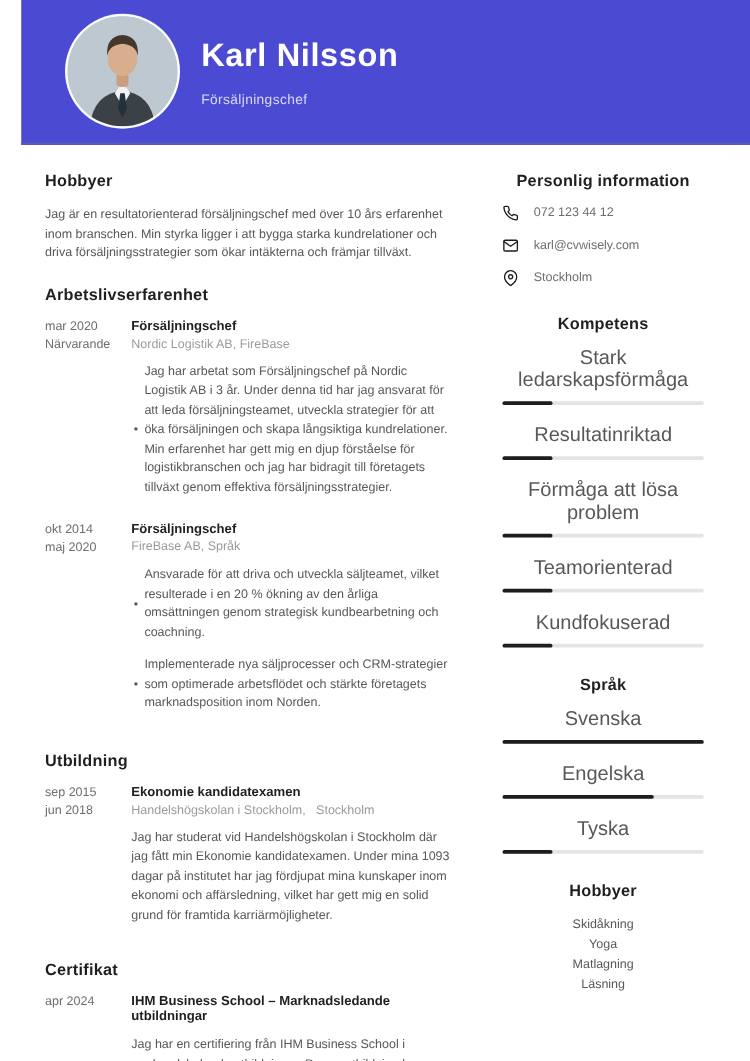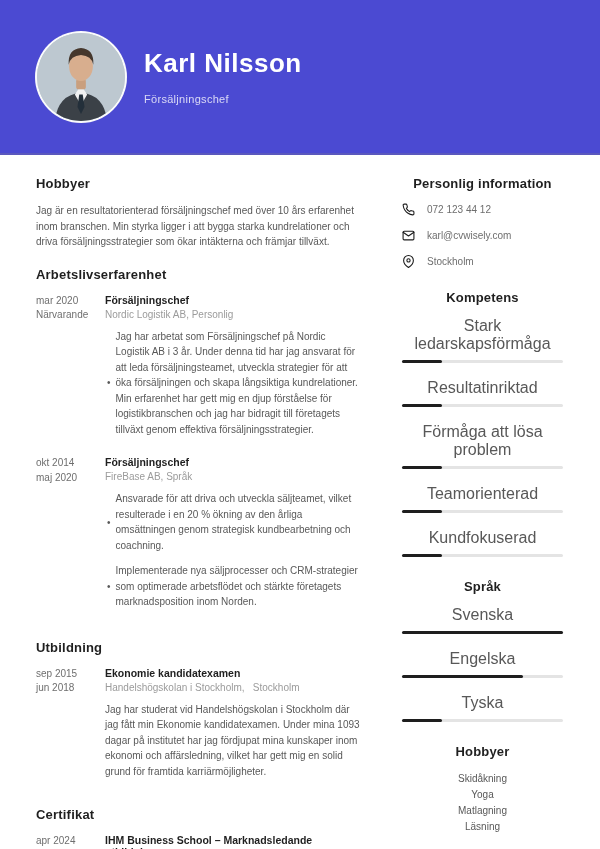--- a/index.html
+++ b/index.html
@@ -2,22 +2,22 @@
 <html><head>
 <meta charset="utf-8">
 <style>
   * { margin:0; padding:0; box-sizing:border-box; }
   html,body { background:#ffffff; }
   body { font-family:"Liberation Sans", sans-serif; color:#4c4c4c; }
   .page { width:600px; height:849px; background:#ffffff; overflow:hidden; position:relative; }
 
   
   .cv-header {
-    height:155px; background:#4B4AD2; border-bottom:2px solid #5a58bd;
-    display:flex; align-items:center; padding-left:35px;
+    height:116px; background:#4B4AD2; border-bottom:2px solid #5a58bd;
+    display:flex; align-items:center; padding-left:35px;margin-left:17px;
   }
   .photo-wrap {
     width:92px; height:92px; border-radius:50%; border:2px solid rgba(255,255,255,0.92);
     overflow:hidden; flex:0 0 auto; background:#bdc8d0;
   }
   .photo-wrap svg { display:block; width:100%; height:100%; }
   .header-text { margin-left:17px; }
   .name { color:#ffffff; font-size:26px; font-weight:bold; letter-spacing:0.5px; }
   .job-title { color:rgba(255,255,255,0.78); font-size:11px; margin-top:14px; letter-spacing:0.3px; }
 
@@ -94,21 +94,21 @@
       <section>
         <h2 class="sec">Arbetslivserfarenhet</h2>
 
         <article class="entry">
           <div class="entry-dates">
             <div>mar 2020</div>
             <div>Närvarande</div>
           </div>
           <div class="entry-body">
             <div class="entry-title">Försäljningschef</div>
-            <div class="entry-sub">Nordic Logistik AB, Personlig</div>
+            <div class="entry-sub">Nordic Logistik AB, FireBase</div>
             <ul class="bullets">
               <li>
                   <span class="txt">Jag har arbetat som Försäljningschef på Nordic Logistik AB i 3 år. Under denna tid har jag ansvarat för att leda försäljningsteamet, utveckla strategier för att öka försäljningen och skapa långsiktiga kundrelationer. Min erfarenhet har gett mig en djup förståelse för logistikbranschen och jag har bidragit till företagets tillväxt genom effektiva försäljningsstrategier.</span>
                 </li>
             </ul>
           </div>
         </article>
 
         <article class="entry">
           <div class="entry-dates">

